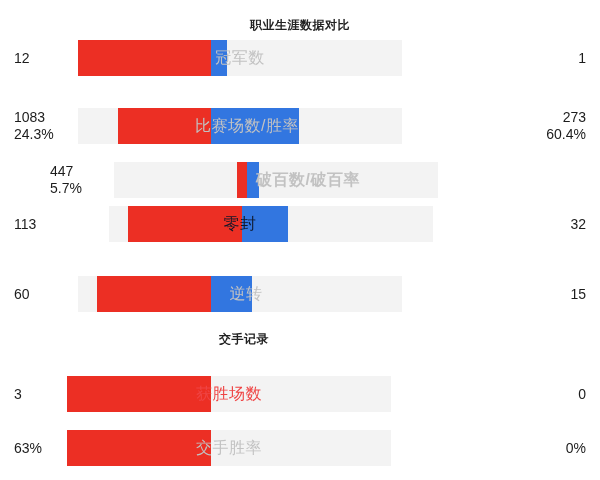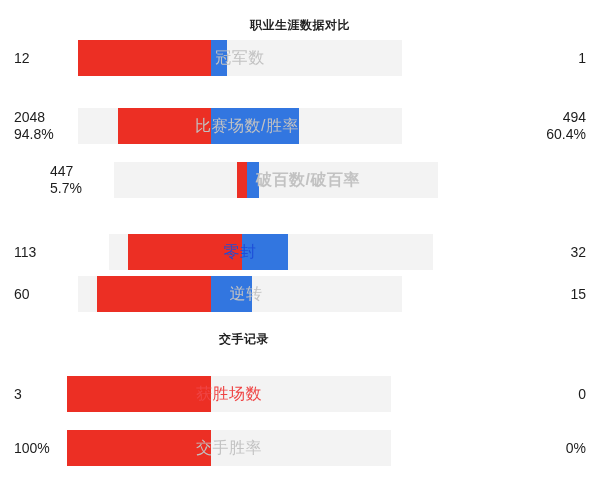--- a/index.html
+++ b/index.html
@@ -133,54 +133,54 @@
             <div class="bar bar-left" style="width: 133px; background: rgb(236, 47, 36);"></div>
           </div>
           <div class="track" style="left: 147px; width: 191px; background: rgb(243, 243, 243);">
             <div class="bar bar-right" style="width: 15.853px; background: rgb(50, 118, 224);"></div>
           </div>
           <div class="bar-label" style="left: 14px; right: 134px; color: rgb(194, 194, 194);">冠军数</div>
         </div>
         <div class="side-value side-right"><span>1</span></div>
       </div>
       <div class="stat-row" style="top: 104px;">
-        <div class="side-value side-left"><span>2048</span><span class="pct">94.8%</span></div>
+        <div class="side-value side-left"><span>1083</span><span class="pct">24.3%</span></div>
         <div class="bar-area">
           <div class="track" style="left: 14px; width: 133px; background: rgb(243, 243, 243);">
             <div class="bar bar-left" style="width: 93.1px; background: rgb(236, 47, 36);"></div>
           </div>
           <div class="track" style="left: 147px; width: 191px; background: rgb(243, 243, 243);">
             <div class="bar bar-right" style="width: 87.86px; background: rgb(50, 118, 224);"></div>
           </div>
           <div class="bar-label" style="left: 28px; right: 134px; color: rgb(194, 194, 194);">比赛场数/胜率</div>
         </div>
-        <div class="side-value side-right"><span>494</span><span class="pct">60.4%</span></div>
+        <div class="side-value side-right"><span>273</span><span class="pct">60.4%</span></div>
       </div>
       <div class="stat-row" style="top: 158px; padding-left: 36px;">
         <div class="side-value side-left"><span>447</span><span class="pct">5.7%</span></div>
         <div class="bar-area">
           <div class="track" style="left: 14px; width: 133px; background: rgb(243, 243, 243);">
             <div class="bar bar-left" style="width: 9.975px; background: rgb(236, 47, 36);"></div>
           </div>
           <div class="track" style="left: 147px; width: 191px; background: rgb(243, 243, 243);">
             <div class="bar bar-right" style="width: 11.842px; background: rgb(50, 118, 224);"></div>
           </div>
           <div class="bar-label" style="left: 14px; right: 134px; color: rgb(194, 194, 194); font-weight: bold;">破百数/破百率</div>
         </div>
       </div>
-      <div class="stat-row" style="top: 230px; gap: 31px;">
+      <div class="stat-row" style="top: 202px; gap: 31px;">
         <div class="side-value side-left"><span>113</span></div>
         <div class="bar-area">
           <div class="track" style="left: 14px; width: 133px; background: rgb(243, 243, 243);">
             <div class="bar bar-left" style="width: 113.715px; background: rgb(236, 47, 36);"></div>
           </div>
           <div class="track" style="left: 147px; width: 191px; background: rgb(243, 243, 243);">
             <div class="bar bar-right" style="width: 46.222px; background: rgb(50, 118, 224);"></div>
           </div>
-          <div class="bar-label" style="left: 14px; right: 134px; color: #1d4ed8;">零封</div>
+          <div class="bar-label" style="left: 14px; right: 134px; color: #0f172a;">零封</div>
         </div>
         <div class="side-value side-right"><span>32</span></div>
       </div>
       <div class="stat-row" style="top: 272px; align-items: center;">
         <div class="side-value side-left"><span>60</span></div>
         <div class="bar-area">
           <div class="track" style="left: 14px; width: 133px; background: rgb(243, 243, 243);">
             <div class="bar bar-left" style="width: 113.715px; background: rgb(236, 47, 36);"></div>
           </div>
           <div class="track" style="left: 147px; width: 191px; background: rgb(243, 243, 243);">
@@ -195,21 +195,21 @@
         <div class="bar-area">
           <div class="track" style="left: 3px; width: 144px; background: rgb(243, 243, 243);">
             <div class="bar bar-left" style="width: 144px; background: rgb(236, 47, 36);"></div>
           </div>
           <div class="track" style="left: 147px; width: 180px; background: rgb(243, 243, 243);"></div>
           <div class="bar-label" style="left: 3px; right: 145px; color: #ef4444;">获胜场数</div>
         </div>
         <div class="side-value side-right"><span>0</span></div>
       </div>
       <div class="stat-row" style="top: 426px;">
-        <div class="side-value side-left"><span>100%</span></div>
+        <div class="side-value side-left"><span>63%</span></div>
         <div class="bar-area">
           <div class="track" style="left: 3px; width: 144px; background: rgb(243, 243, 243);">
             <div class="bar bar-left" style="width: 144px; background: rgb(236, 47, 36);"></div>
           </div>
           <div class="track" style="left: 147px; width: 180px; background: rgb(243, 243, 243);"></div>
           <div class="bar-label" style="left: 3px; right: 145px; color: rgb(194, 194, 194);">交手胜率</div>
         </div>
         <div class="side-value side-right"><span>0%</span></div>
       </div>
     </div>

